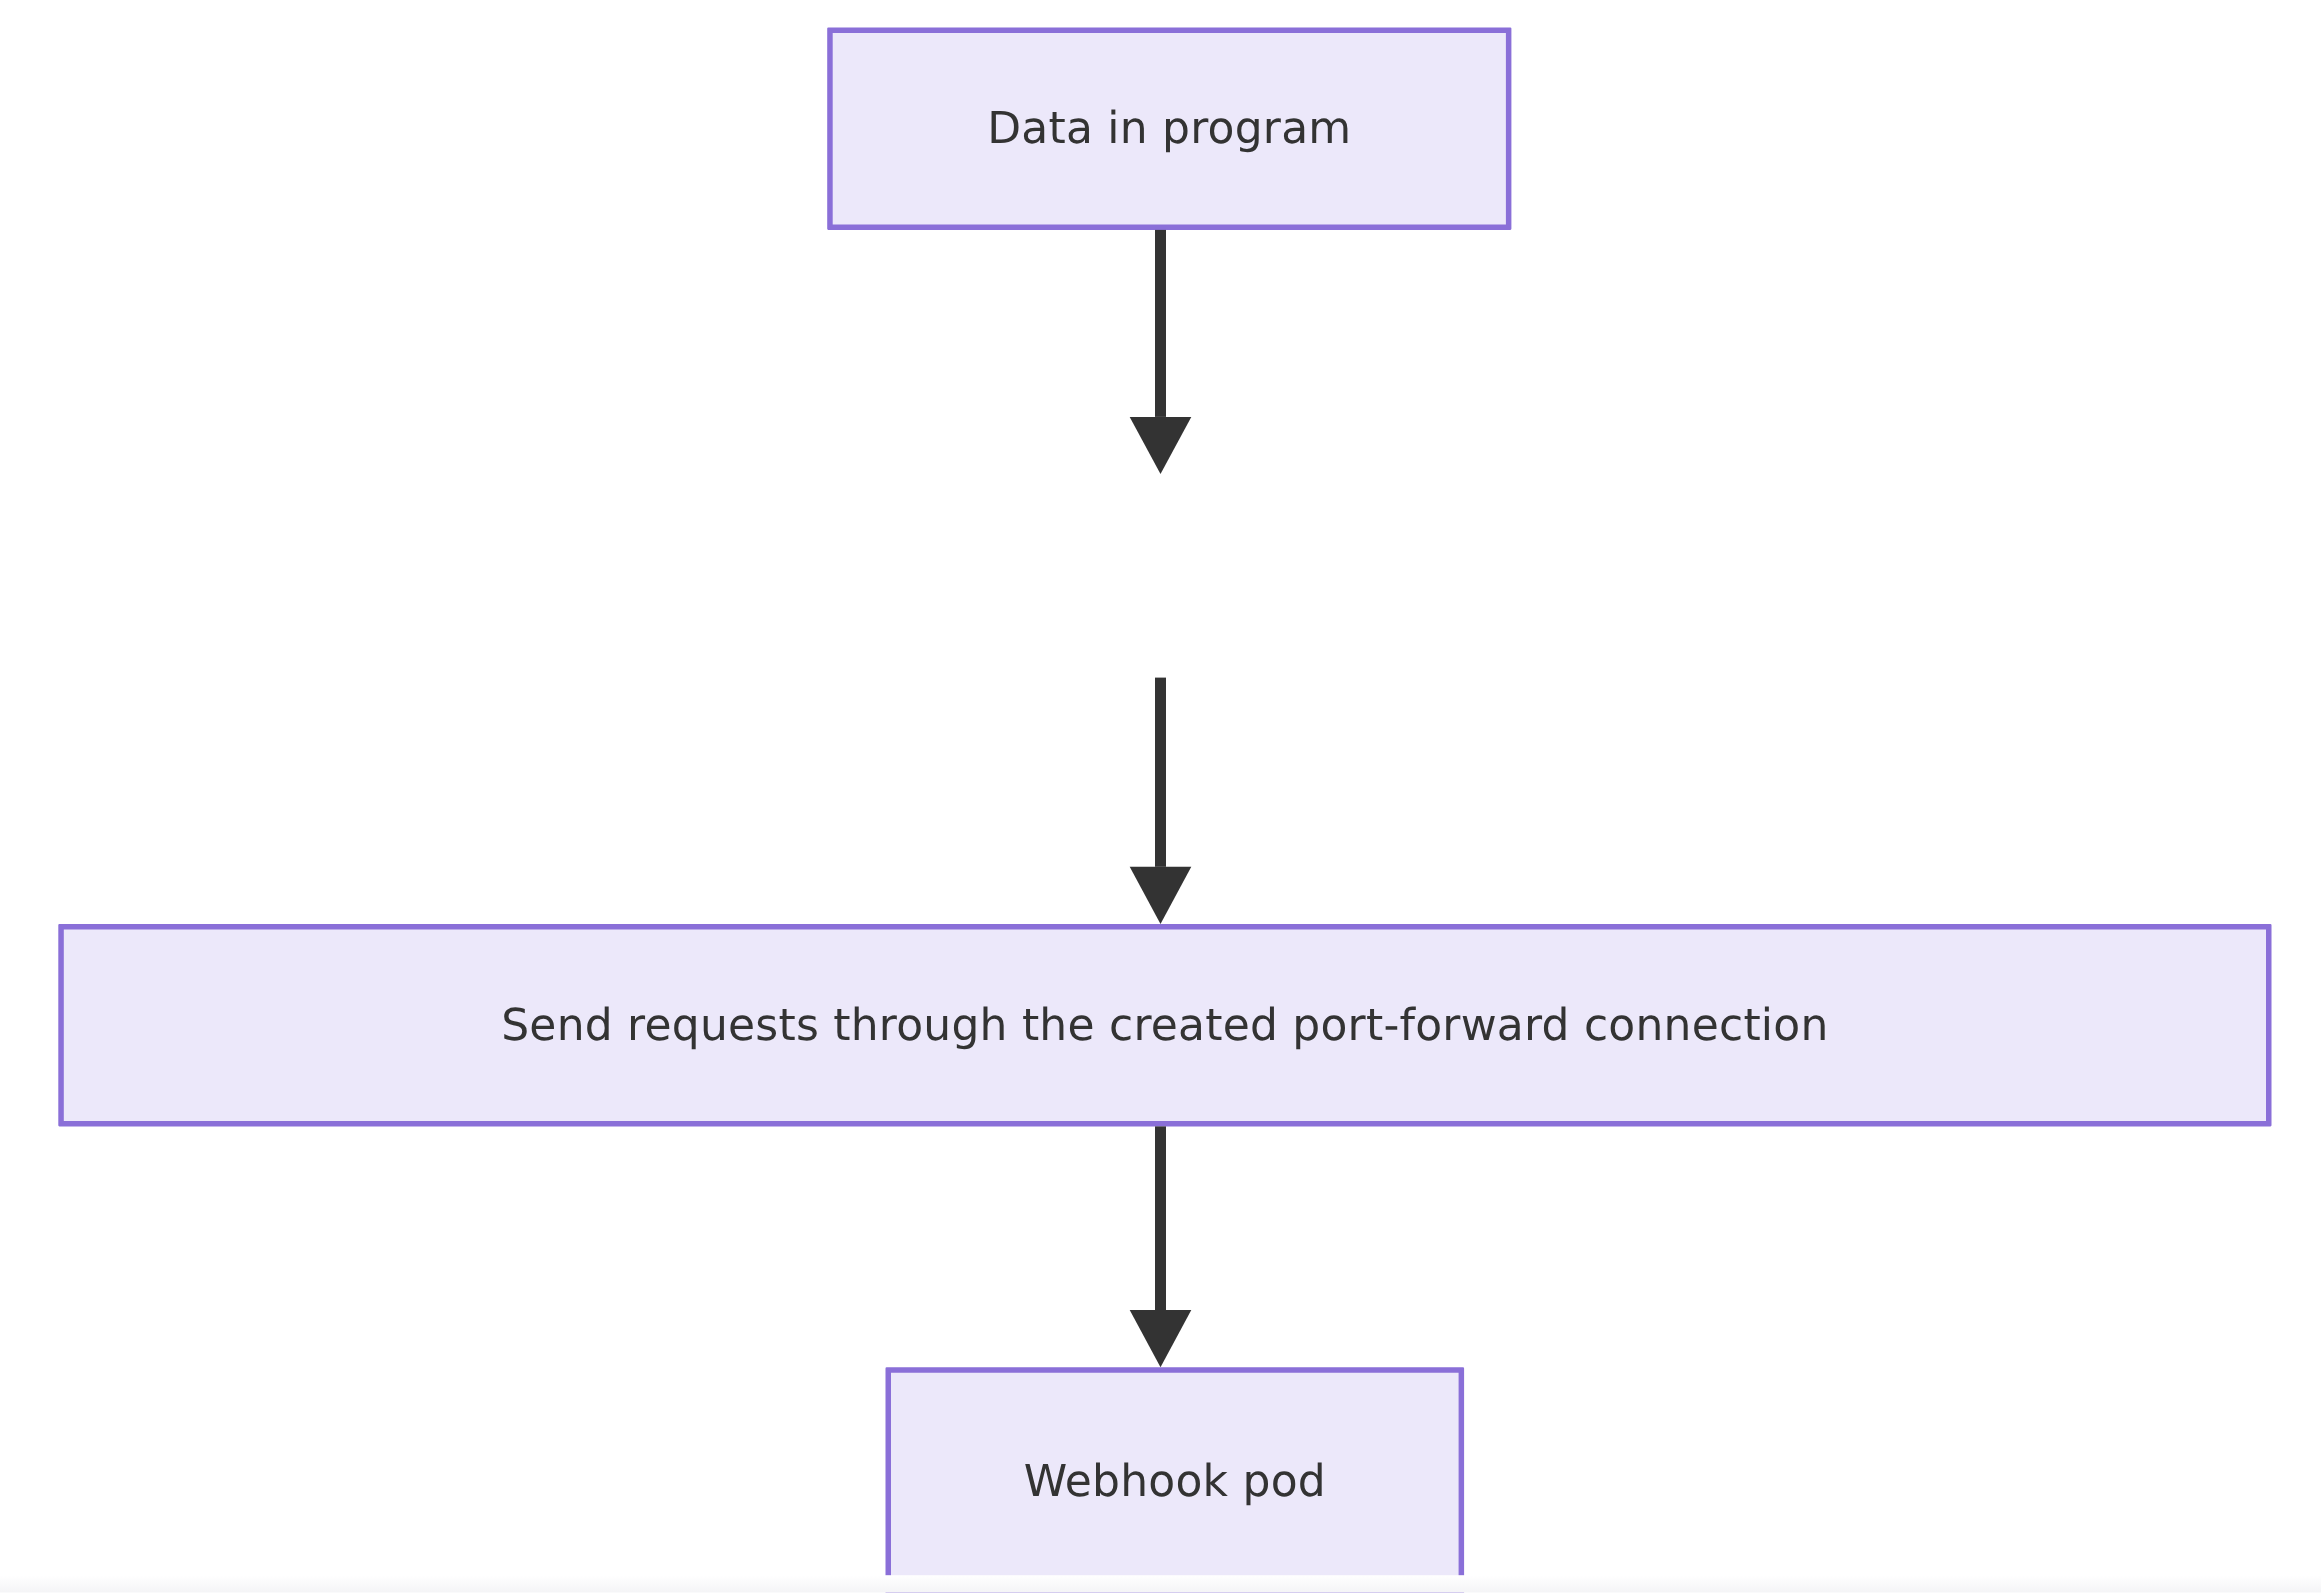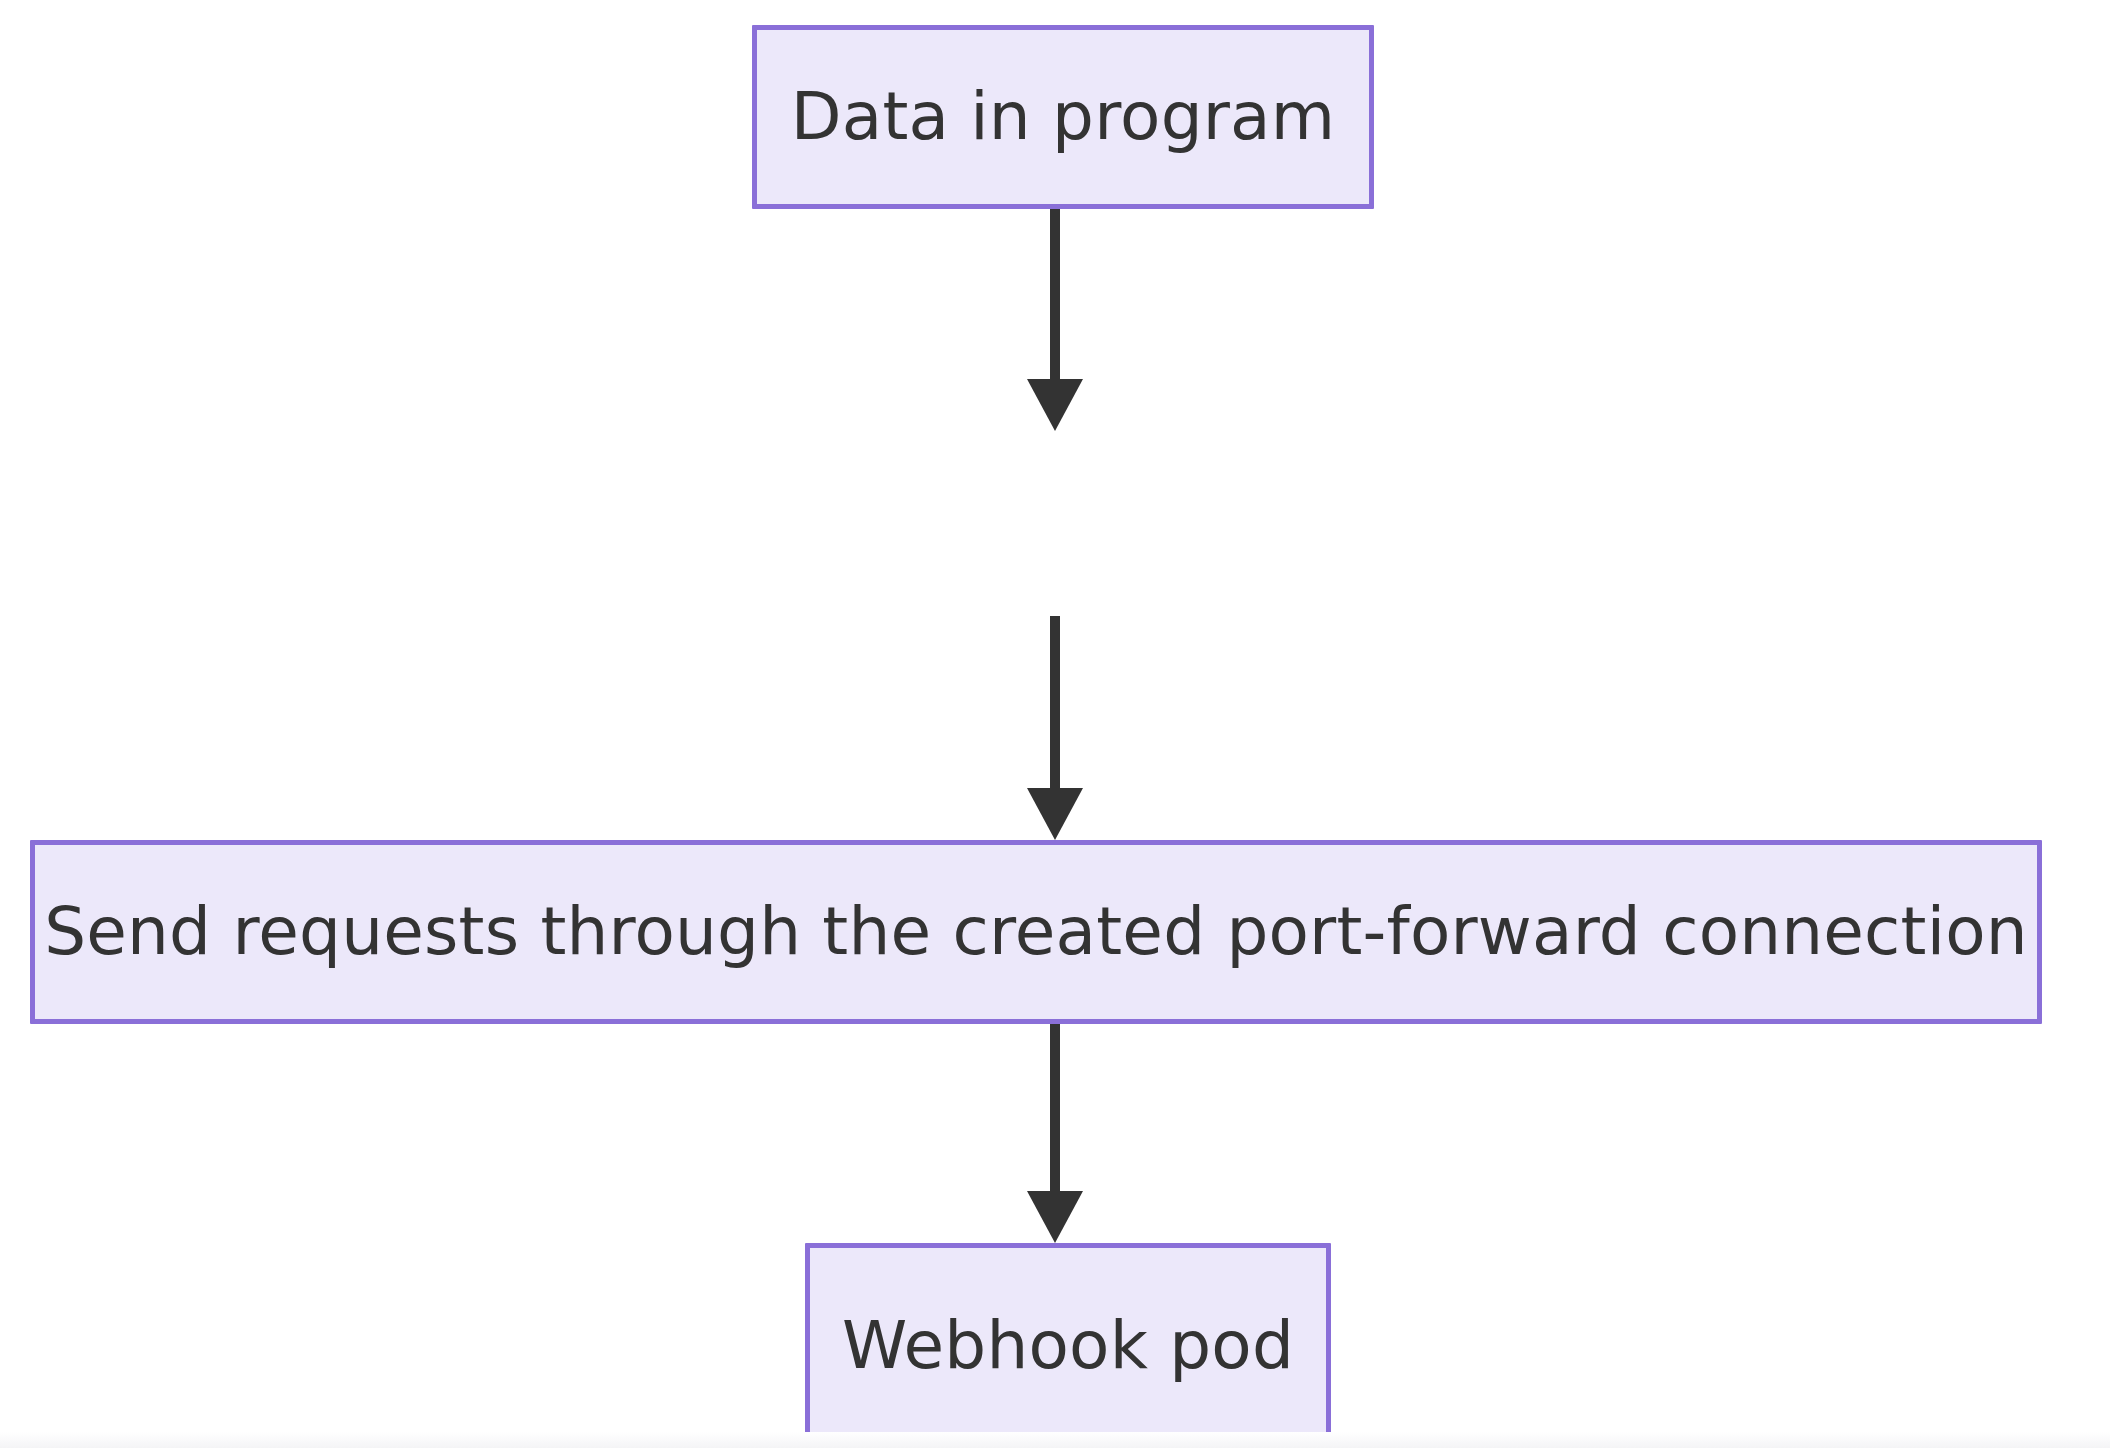--- a/index.html
+++ b/index.html
@@ -19,34 +19,34 @@
   .node {
     position: absolute;
     box-sizing: border-box;
     background: #ece8fa;
     border: 5px solid #8a6fd8;
     border-radius: 1px;
     display: flex;
     align-items: center;
     justify-content: center;
     color: #333333;
-    font-size: 66px;
+    font-size: 40px;
     line-height: 1.1;
     letter-spacing: 0.2px;
     white-space: nowrap;
   }
 
   .node-label {
     display: block;
   }
 
   
   #node-data-in-program   { left: 752px;  top: 25px;   width: 622px;  height: 184px; }
   #node-create-requests   { left: 762px;  top: 432px;  width: 604px;  height: 184px; }
-  #node-send-requests     { left: 30px;   top: 840px;  width: 2012px; height: 184px; }
+  #node-send-requests     { left: 53px;   top: 840px;  width: 2012px; height: 184px; }
   #node-webhook-pod       { left: 805px;  top: 1243px; width: 526px;  height: 207px; }
 
   
   .edge {
     position: absolute;
   }
   .edge-line {
     position: absolute;
     width: 10px;
     background: #333333;

